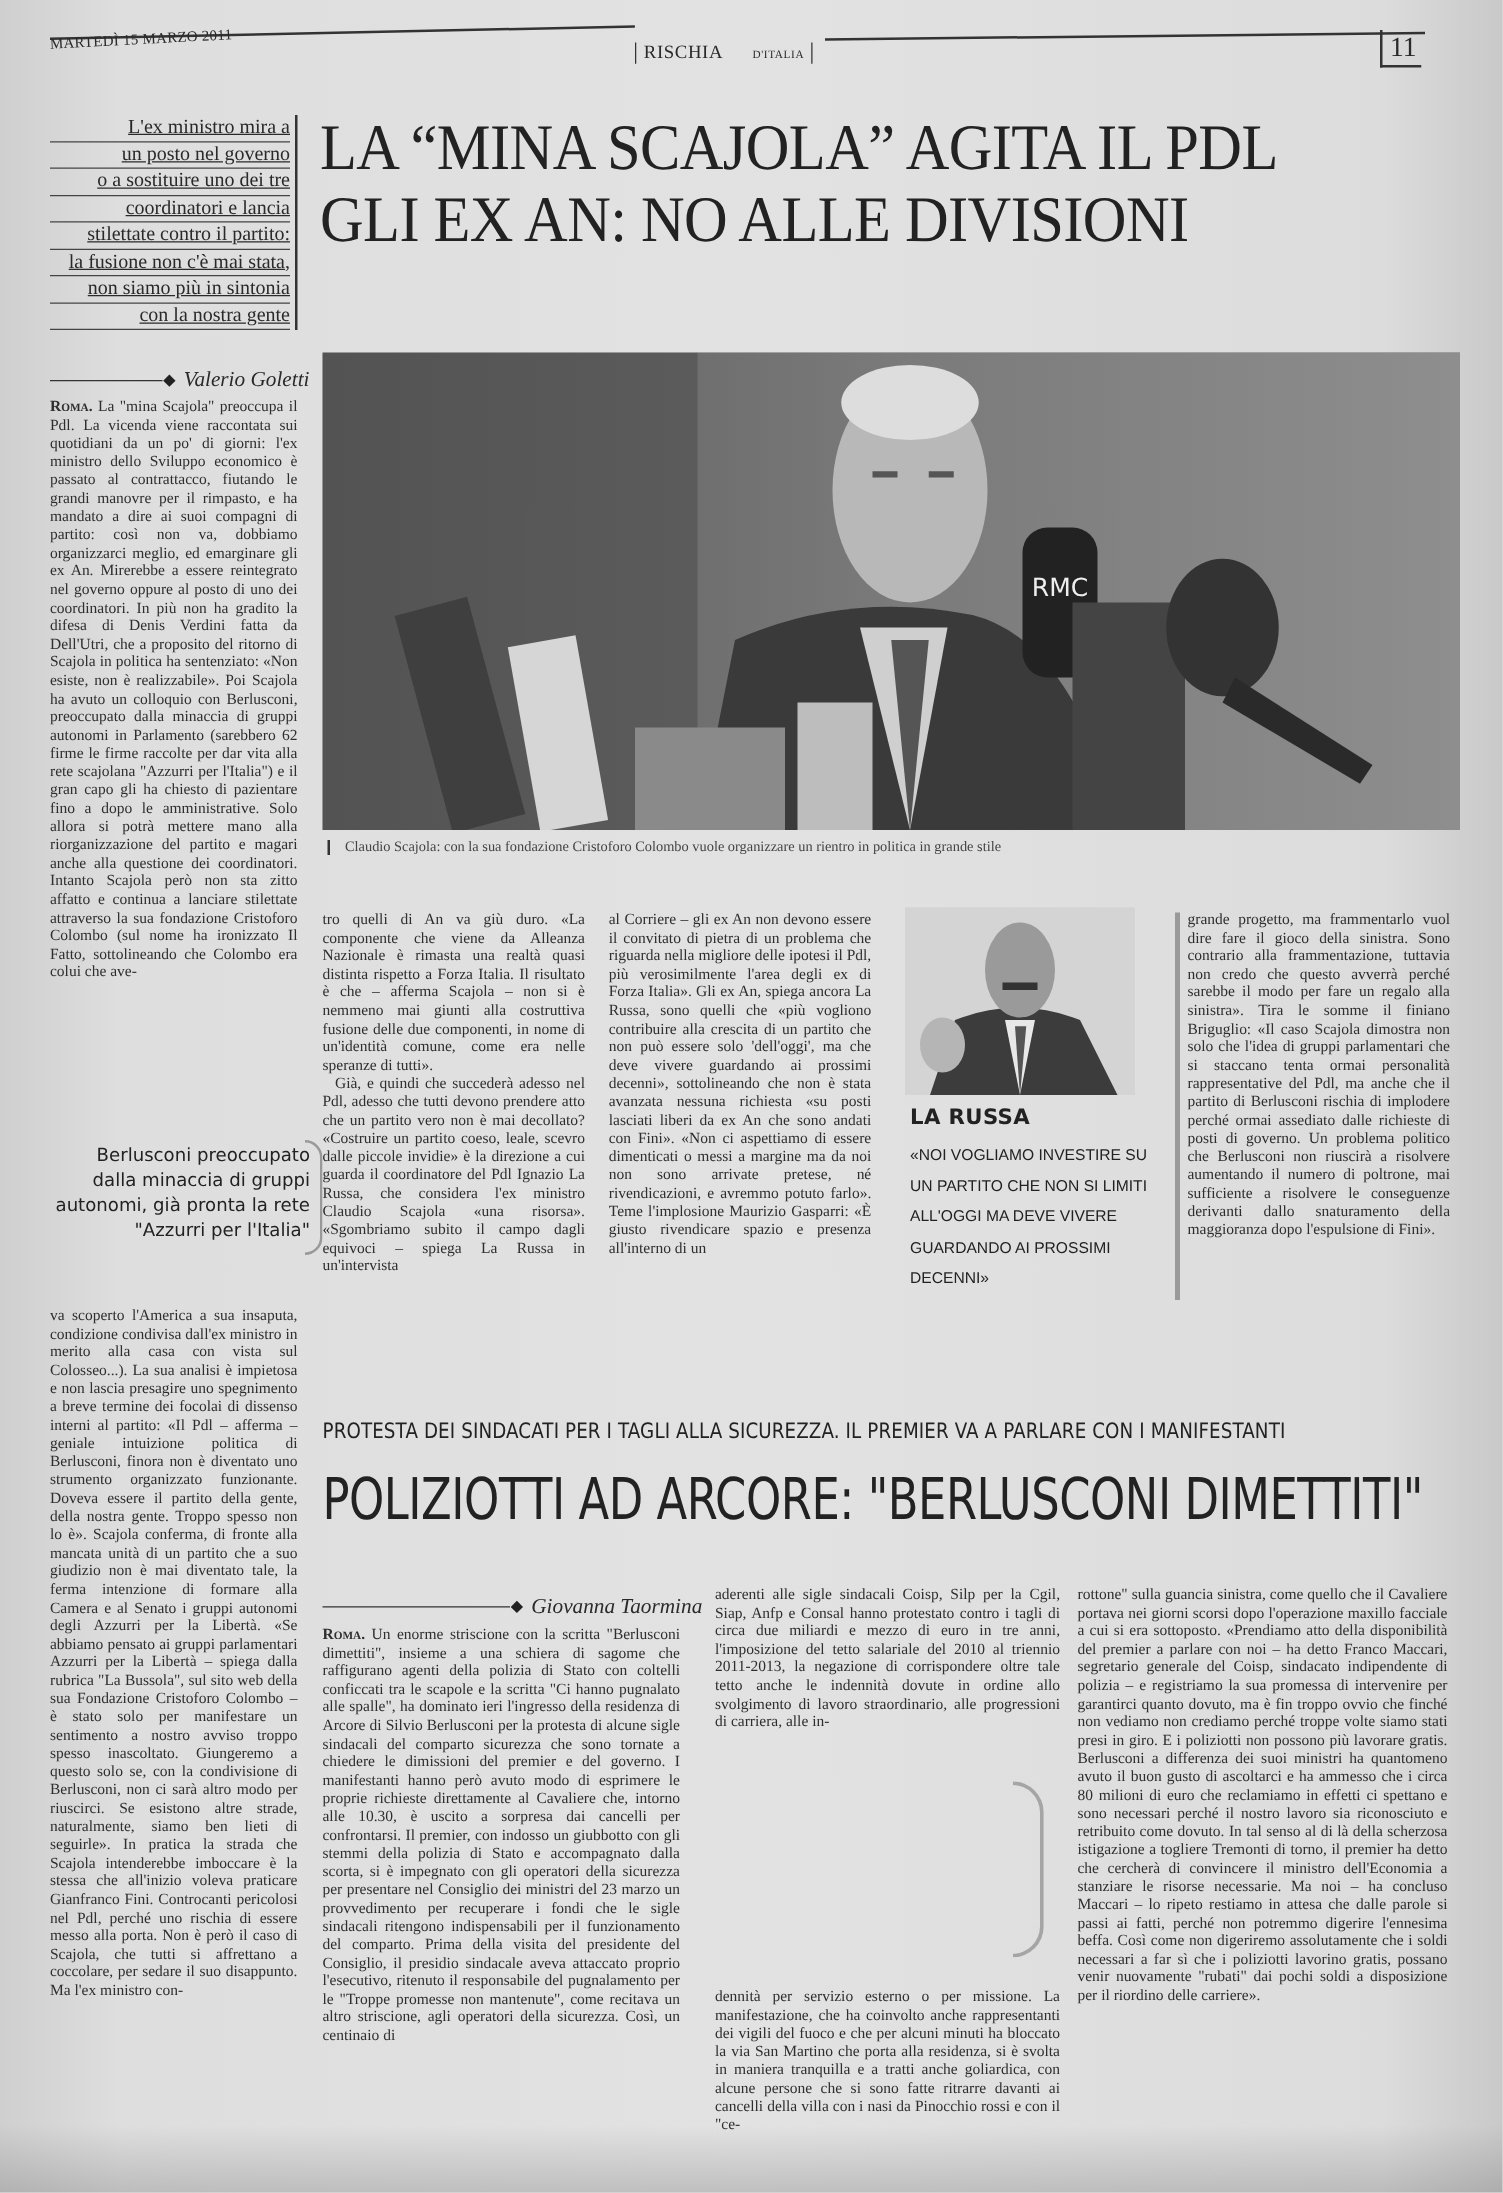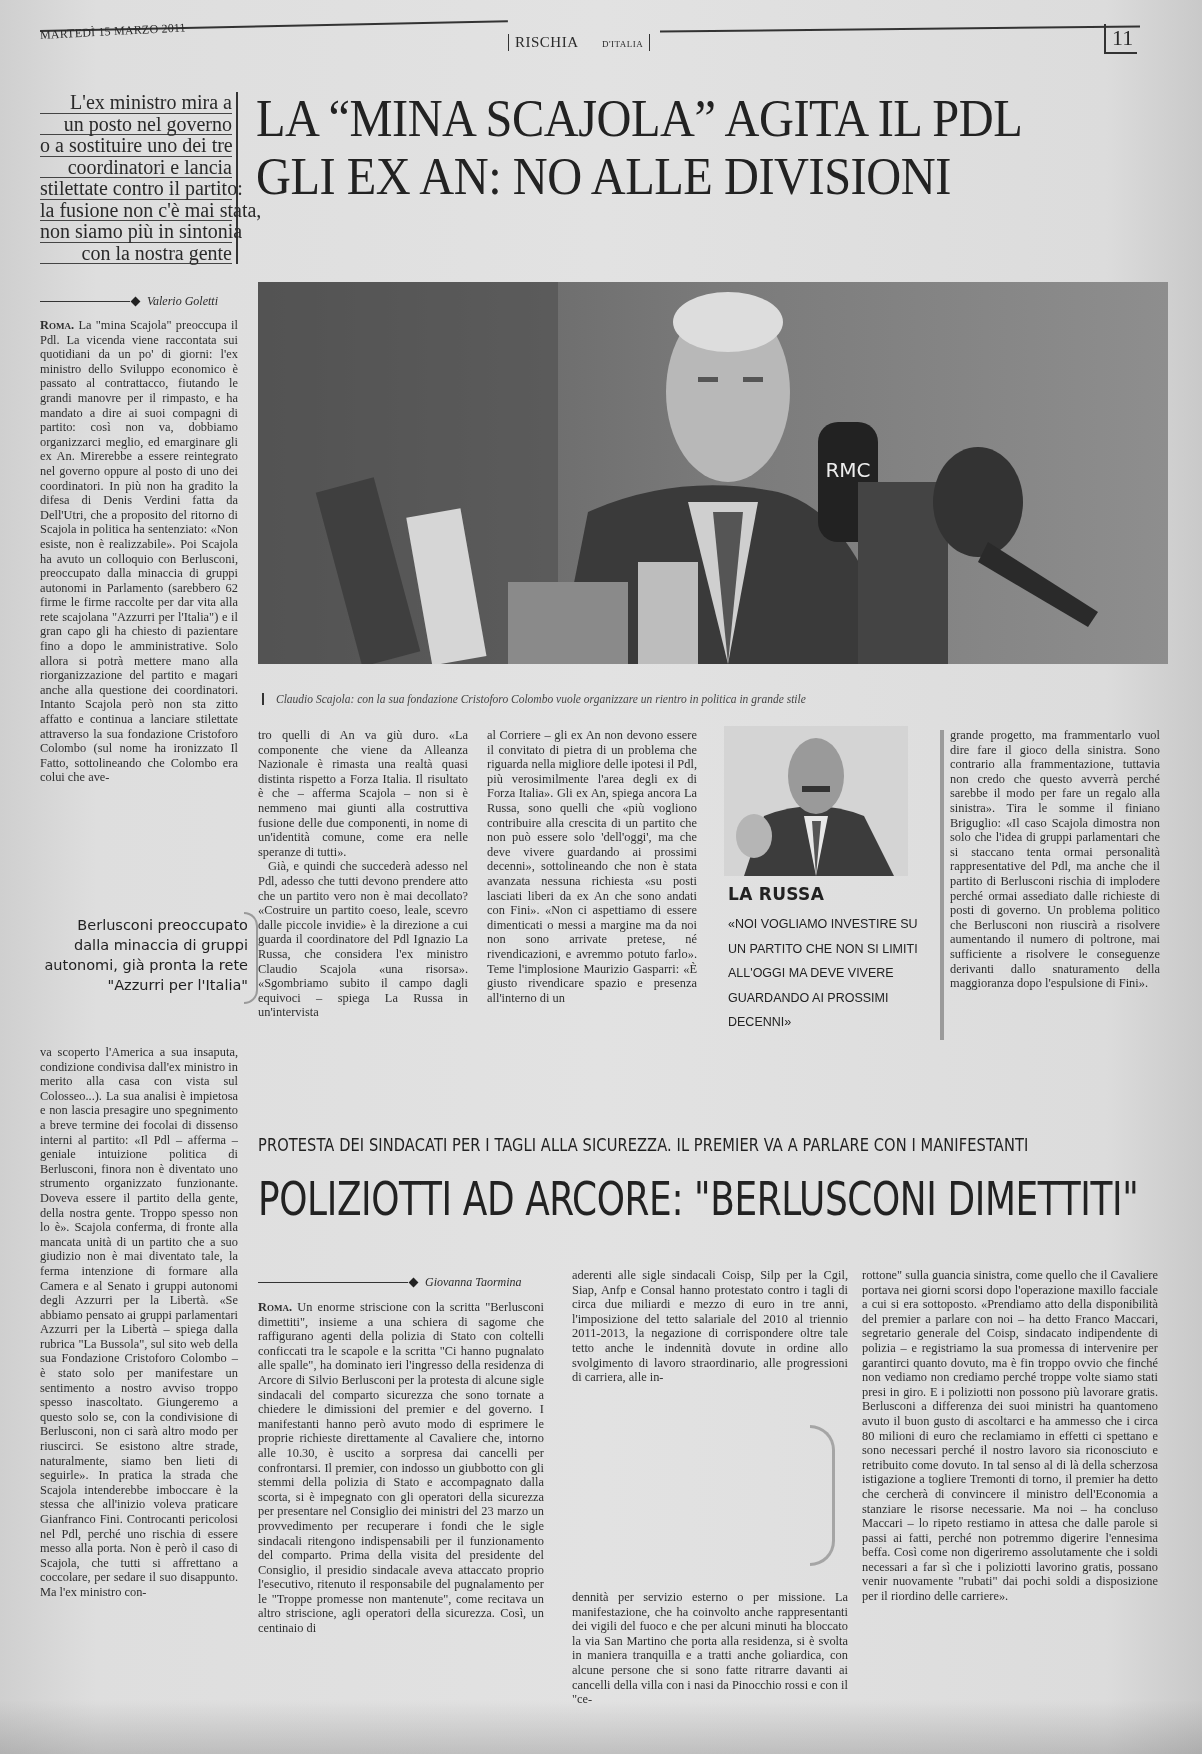--- a/index.html
+++ b/index.html
@@ -9,37 +9,37 @@
         background:linear-gradient(90deg,#cfcfcf 0%,#dedede 8%,#e2e2e2 50%,#dcdcdc 92%,#c9c9c9 100%);}
   .abs{position:absolute;}
   
   .rule-top{position:absolute;height:2px;background:#333;}
   .date{left:40px;top:28px;font-size:12px;letter-spacing:0.2px;transform:rotate(-3deg);transform-origin:left;}
   .paper-name{left:508px;top:34px;font-size:15px;border-left:1.5px solid #333;border-right:1.5px solid #333;padding:0 6px;letter-spacing:0.5px;}
   .paper-name small{font-size:9px;padding-left:20px;}
   .page-num{left:1104px;top:24px;font-size:22px;border-left:2px solid #333;border-bottom:2px solid #333;padding:0 4px 0 6px;line-height:28px;}
   
   .kicker{left:40px;top:92px;width:192px;border-right:2px solid #333;text-align:right;padding-right:4px;}
-  .kicker div{font-size:20px;line-height:20.5px;border-bottom:1px solid #444;white-space:nowrap;}
+  .kicker div{font-size:16px;line-height:20.5px;border-bottom:1px solid #444;white-space:nowrap;text-decoration:underline;}
   
   .headline{left:256px;top:90px;width:900px;font-size:52px;line-height:58px;letter-spacing:-0.5px;font-weight:normal;
             transform:scaleX(0.93);transform-origin:left;color:#222;}
   .subhead{left:256px;top:213px;font-size:15.5px;letter-spacing:0.4px;white-space:nowrap;color:#333;}
   
-  .byline{font-size:12px;font-style:italic;display:flex;align-items:center;}
+  .byline{font-size:17px;font-style:italic;display:flex;align-items:center;}
   .byline .line{display:inline-block;height:1px;background:#333;width:90px;margin-right:2px;}
   .byline .diamond{display:inline-block;width:7px;height:7px;background:#222;transform:rotate(45deg);margin-right:8px;}
   
   .col{font-size:12.4px;line-height:14.6px;text-align:justify;color:#2e2e2e;}
   .col p{margin:0;text-indent:10px;}
   .col p.first{text-indent:0;}
   .sc{font-variant:small-caps;font-weight:bold;}
   
   .photo{left:258px;top:282px;width:910px;height:382px;overflow:hidden;background:#6f6f6f;}
-  .caption{left:262px;top:672px;font-size:11.5px;font-style:italic;border-left:2px solid #333;padding-left:12px;color:#444;white-space:nowrap;margin-top:21px;}
+  .caption{left:262px;top:672px;font-size:11.5px;border-left:2px solid #333;padding-left:12px;color:#444;white-space:nowrap;}
   
   .pull{font-family:"DejaVu Sans","Liberation Sans",sans-serif;font-size:14.5px;line-height:20px;text-align:right;color:#222;}
   .brace{position:absolute;border:2px solid #999;border-left:none;border-radius:0 40px 40px 0;}
   
   .lr-photo{left:724px;top:726px;width:184px;height:150px;background:#cfcfcf;overflow:hidden;}
   .lr-name{left:728px;top:884px;font-family:"DejaVu Sans",sans-serif;font-weight:bold;font-size:17px;letter-spacing:0.3px;color:#222;}
   .lr-quote{left:728px;top:912px;width:210px;font-family:Liberation Sans, sans-serif;font-size:12.5px;line-height:24.5px;text-transform:uppercase;color:#222;}
   .lr-bar{left:940px;top:730px;width:4px;height:310px;background:#9a9a9a;}
   
   .kicker2{left:258px;top:1135px;font-family:"DejaVu Sans",sans-serif;font-size:17px;letter-spacing:0.1px;white-space:nowrap;transform:scaleX(0.86);transform-origin:left;color:#222;}

